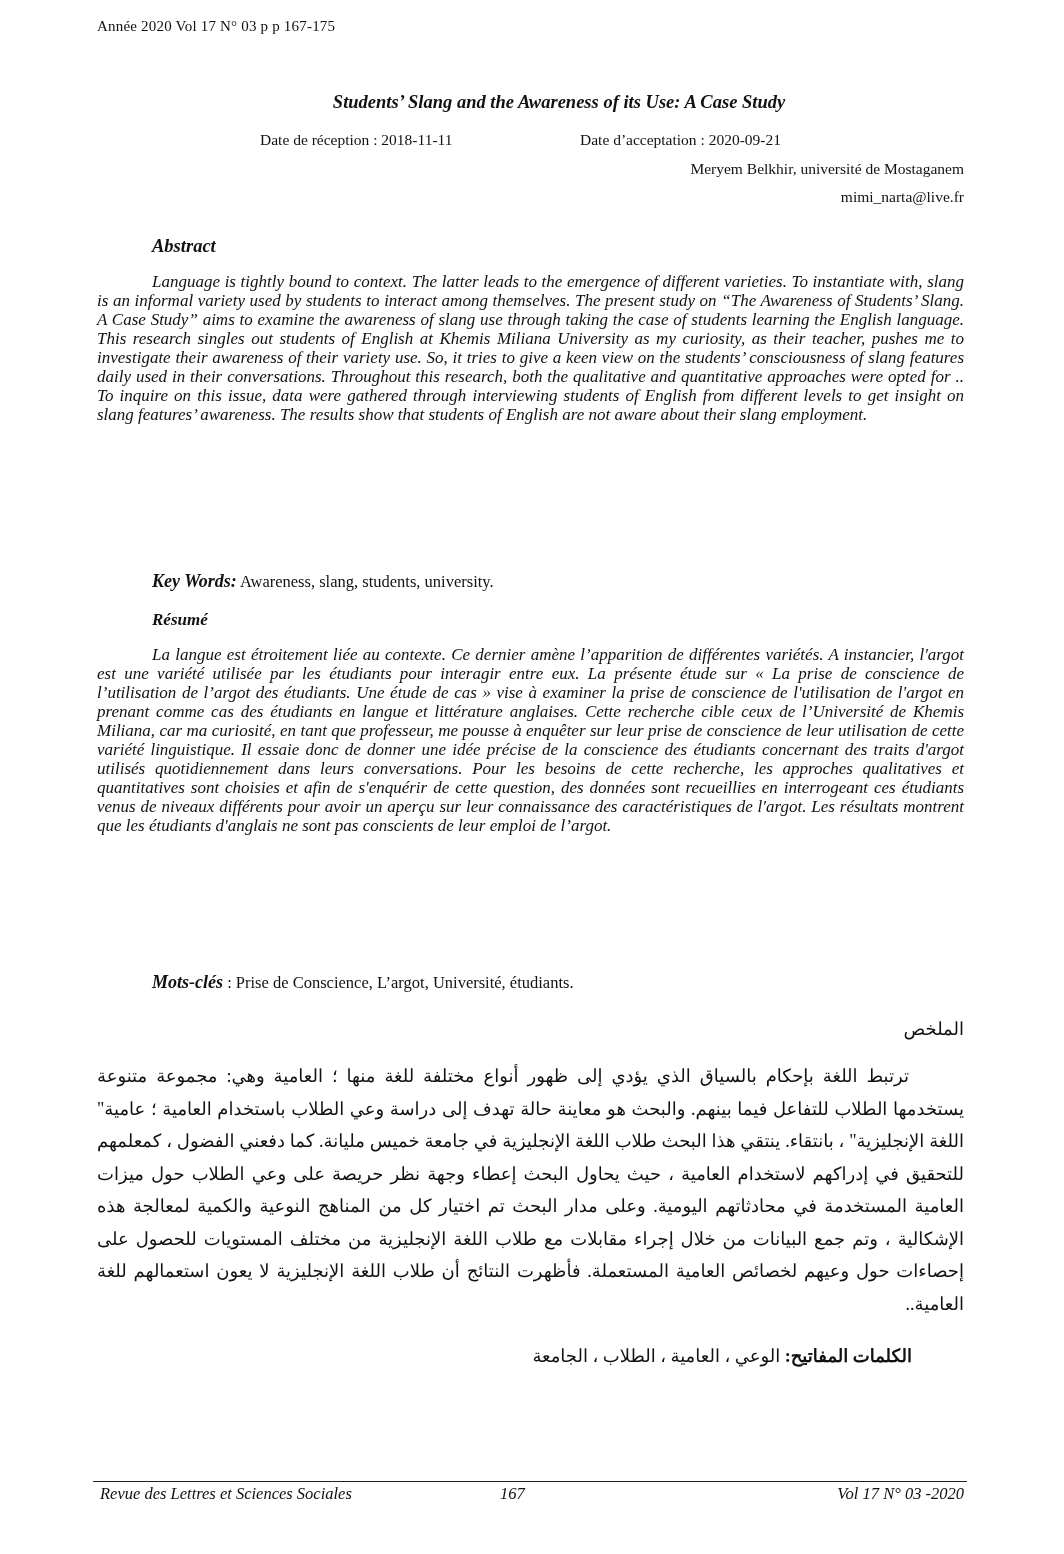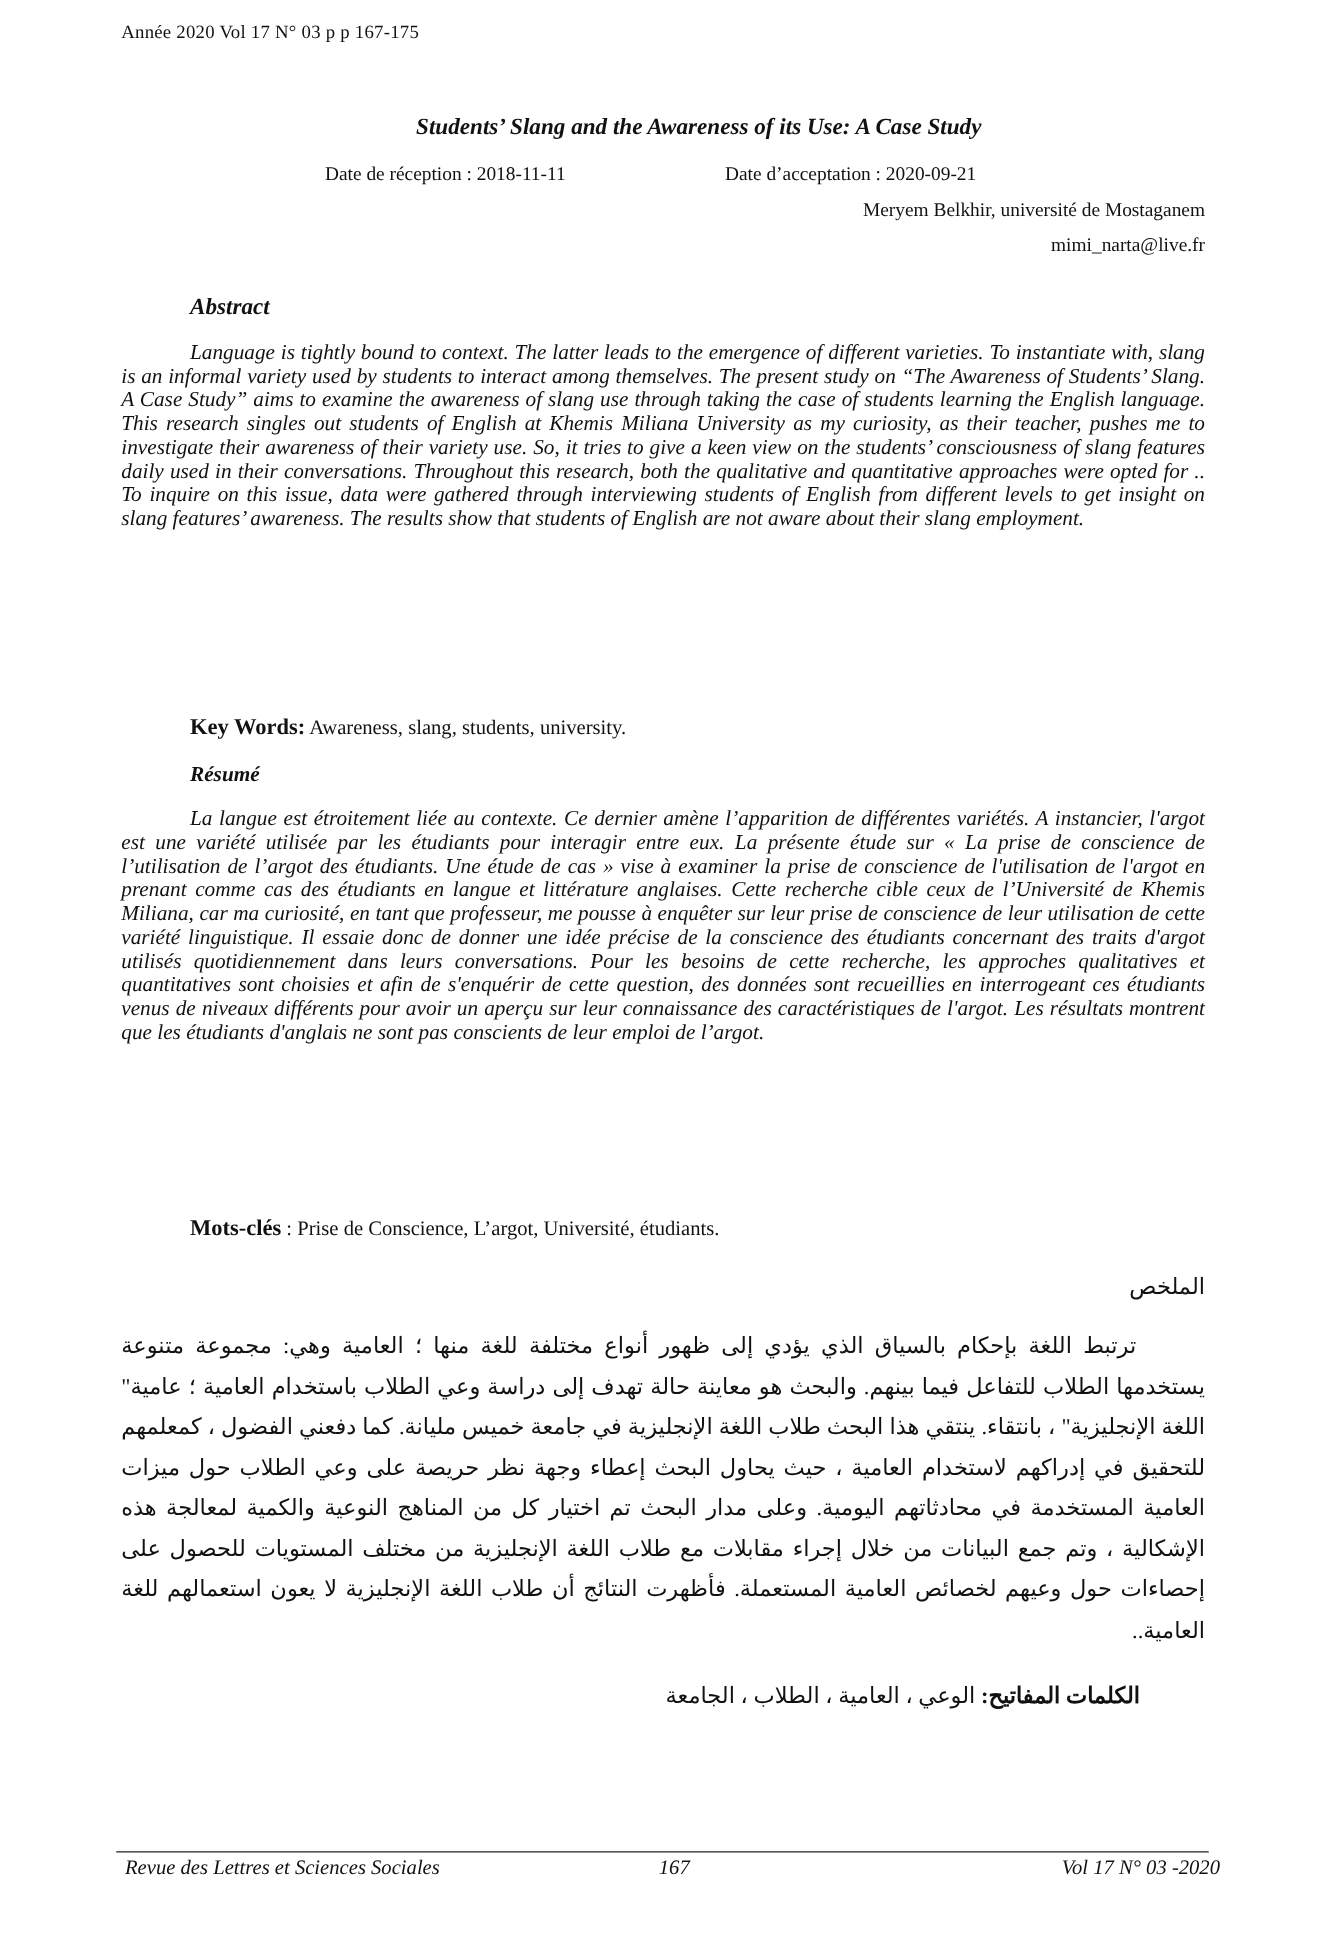--- a/index.html
+++ b/index.html
@@ -11,32 +11,32 @@
   .date-acc { left: 580px; }
   .author { position: absolute; right: 100px; top: 160px; font-size: 15.5px; text-align: right; }
   .email { position: absolute; right: 100px; top: 188px; font-size: 15.5px; text-align: right; }
   .section-heading { position: absolute; left: 152px; font-style: italic; font-weight: bold; font-size: 18.5px; text-align: right; }
   .abstract-h { top: 236px; }
   .resume-h { top: 610px; font-size: 17px; }
   .para { position: absolute; left: 97px; width: 867px; font-style: italic; font-size: 17px; line-height: 19px; text-align: justify; text-indent: 55px; }
   .abstract-p { top: 272px; }
   .resume-p { top: 645px; }
   .kw { position: absolute; left: 152px; font-size: 16.5px; }
-  .kw .lab { font-weight: bold; font-size: 18px; }
+  .kw .lab { font-style: italic; font-weight: bold; font-size: 18px; }
   .kw-en { top: 571px; }
   .kw-fr { top: 972px; }
   .ar-heading { position: absolute; right: 100px; top: 1018px; font-weight: normal; font-size: 18px; direction: rtl; }
   .ar-para { position: absolute; left: 97px; width: 867px; top: 1060px; direction: rtl; font-size: 18px; line-height: 32.5px; text-align: justify; text-indent: 55px; }
   .ar-kw { position: absolute; right: 152px; top: 1345px; direction: rtl; font-size: 18px; }
   .ar-kw .lab { font-weight: bold; }
   .footer-rule { position: absolute; left: 93px; width: 874px; top: 1481px; border-top: 1.5px solid #222; }
   .footer { position: absolute; top: 1484px; font-style: italic; font-size: 16.5px; }
   .f-journal { left: 100px; }
-  .f-page { left: 527px; }
-  .f-vol { right: 88px; text-align: center; }
+  .f-page { left: 500px; }
+  .f-vol { right: 100px; text-align: center; }
 </style>
 </head>
 <body>
 
 <div class="header-line">Année 2020 Vol 17    N° 03 p p 167-175</div>
 
 <div class="title">Students’ Slang and the Awareness of its Use: A Case Study</div>
 <div class="dates date-rec">Date de réception : 2018-11-11</div>
 <div class="dates date-acc">Date d’acceptation : 2020-09-21</div>
 <div class="author">Meryem Belkhir, université de Mostaganem</div>

